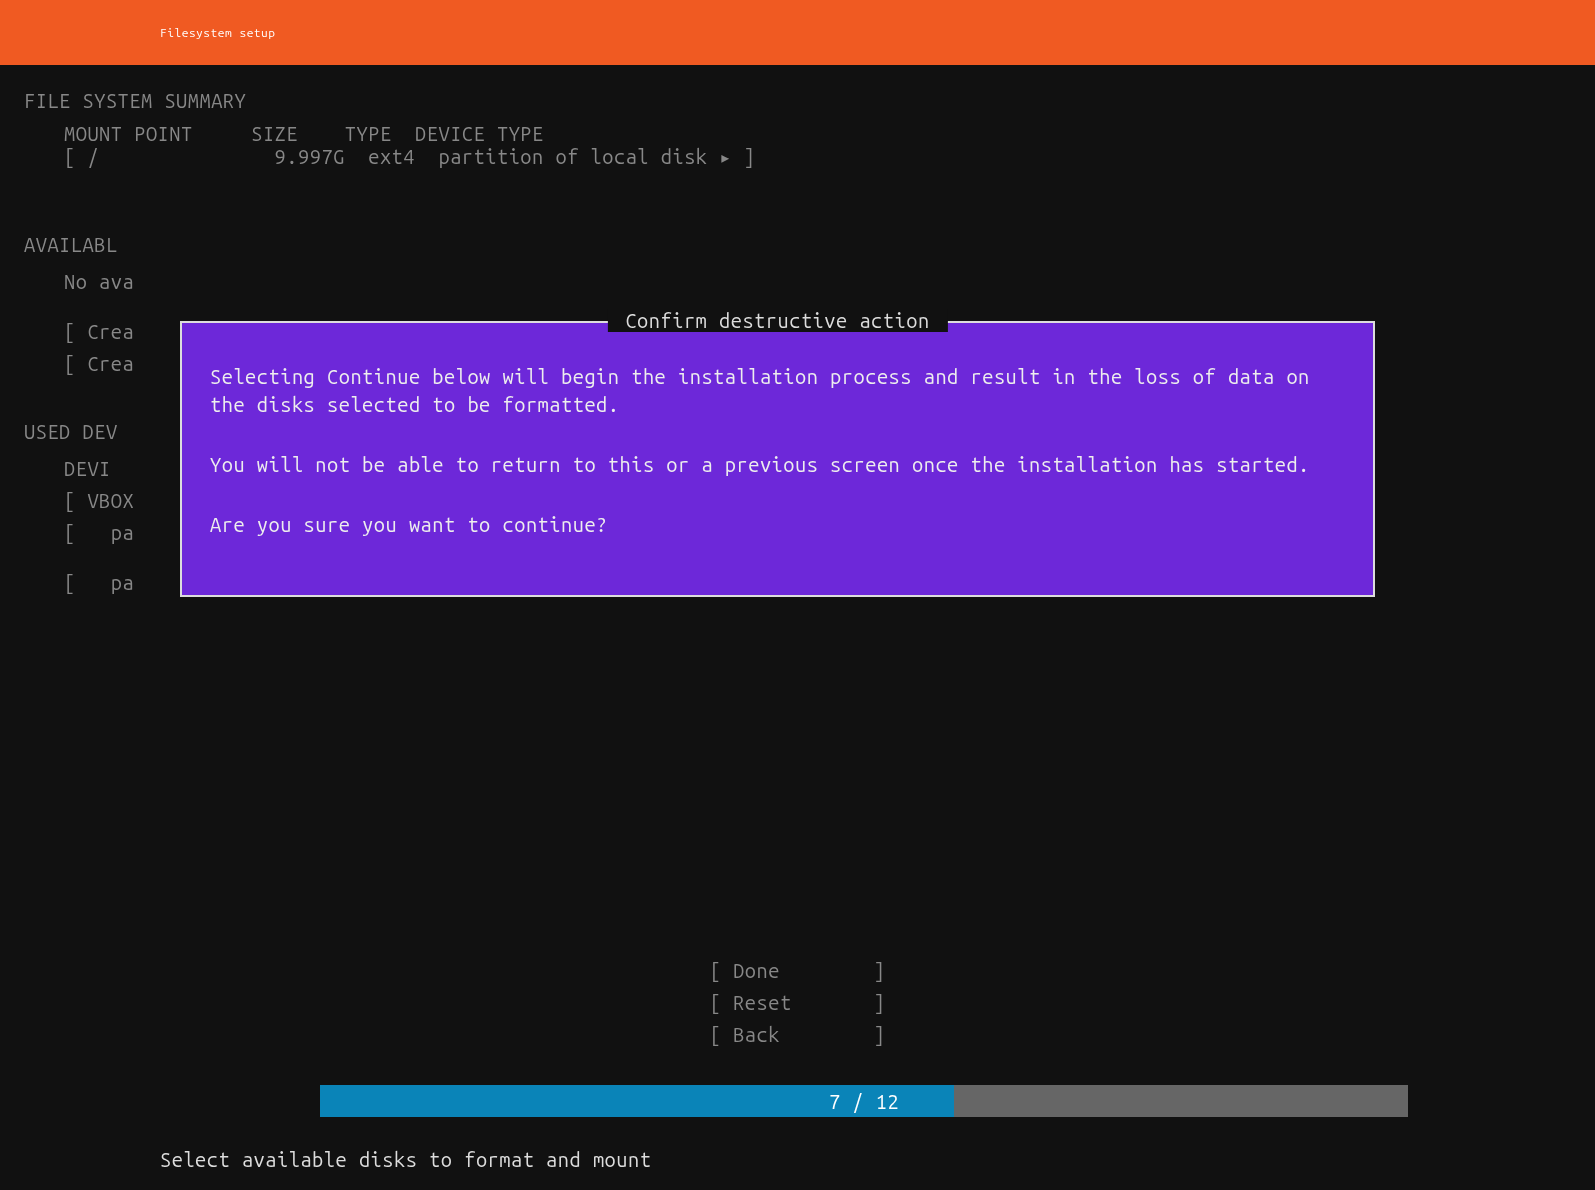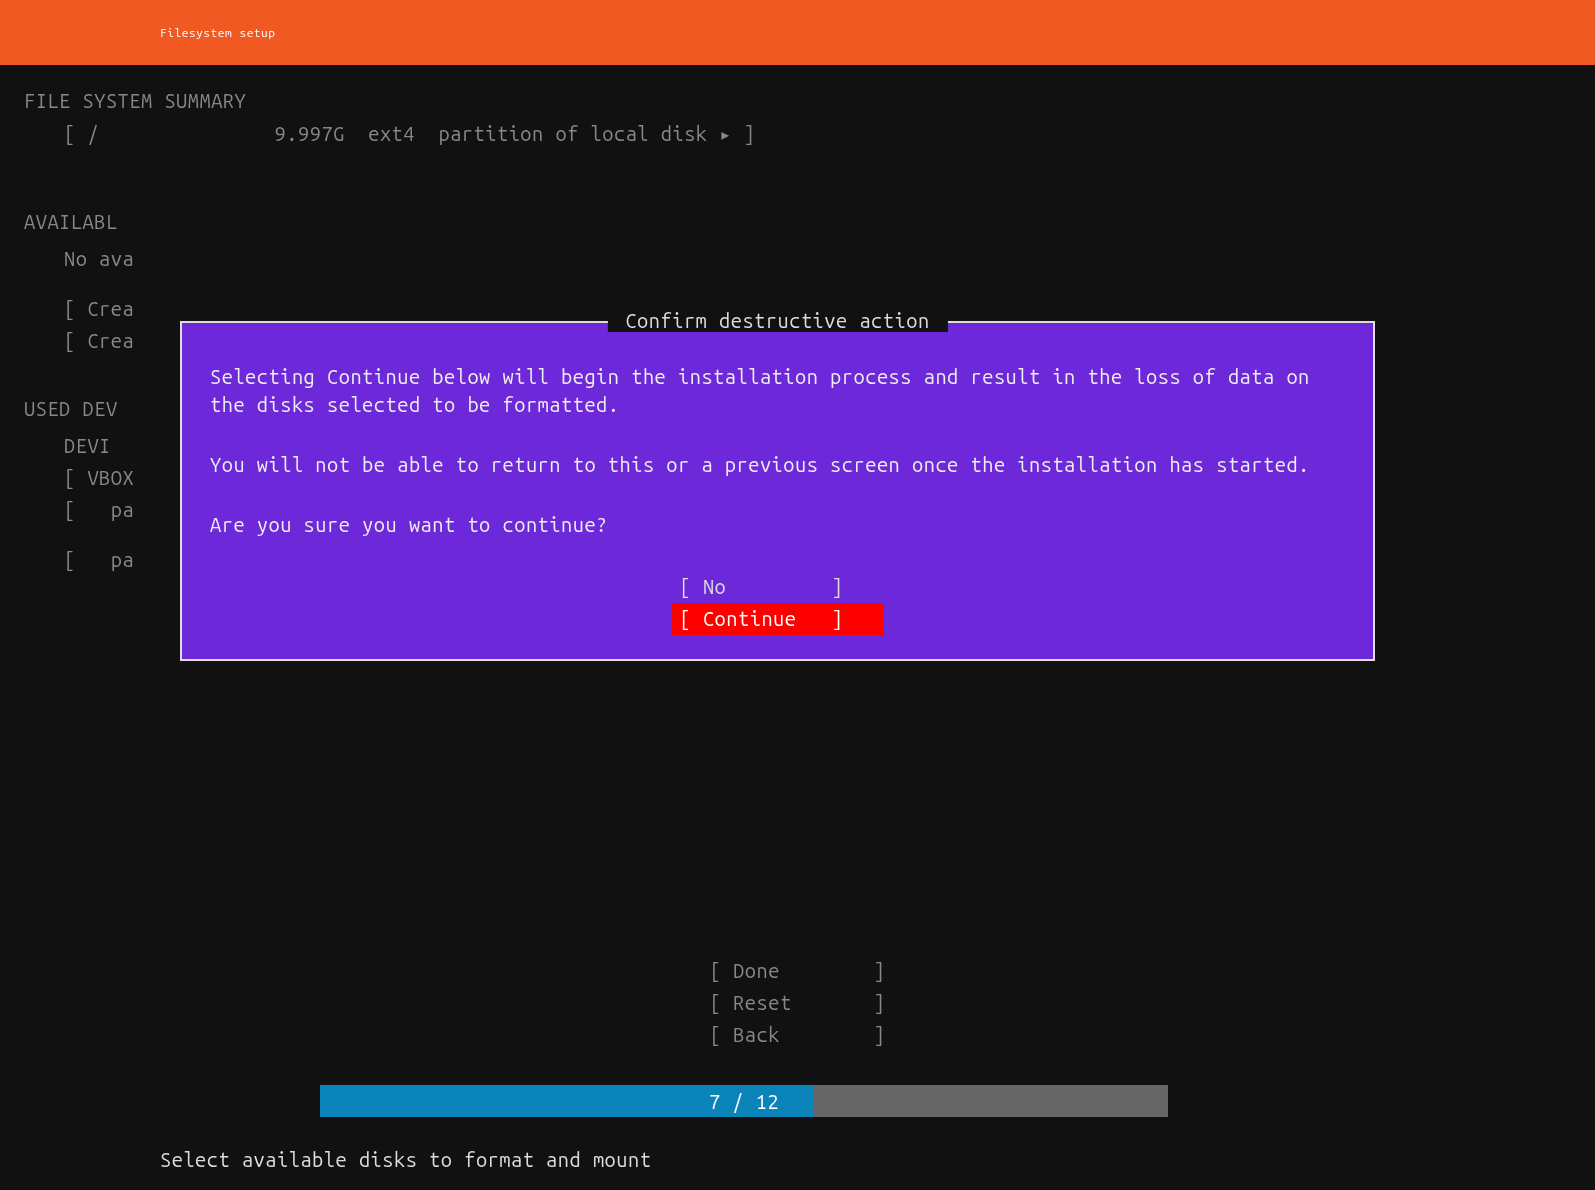--- a/index.html
+++ b/index.html
@@ -104,21 +104,21 @@
     }
     .bottom-btn {
       color: #888;
       white-space: pre;
       line-height: 32px;
     }
     .progress-bar {
       position: absolute;
       top: 1085px;
       left: 320px;
-      width: 848px;
+      width: 1088px;
       height: 32px;
       background: #666;
       display: flex;
     }
     .progress-fill {
       background: #0a84b8;
       height: 100%;
       width: 58.3%;
       display: flex;
       justify-content: flex-end;
@@ -146,20 +146,21 @@
 <body>
 
 <div class="header">
   <span>Filesystem setup</span>
 </div>
 
 <div class="main">
 
   <div class="section-title">FILE SYSTEM SUMMARY</div>
 
+  <div class="table-header"><span>MOUNT POINT</span>     <span>SIZE</span>    <span>TYPE</span>  <span>DEVICE TYPE</span></div>
 
   <div class="table-row"><span>[</span> <span>/</span>               <span>9.997G</span>  <span>ext4</span>  <span>partition of local disk</span> <span class="arrow">▸</span> <span>]</span></div>
 
   <div style="height:44px"></div>
 
   <div class="section-title">AVAILABL</div>
   <div class="bg-rows">
     <div class="bg-item indent">No ava</div>
     <div style="height:18px"></div>
     <div class="bg-item indent">[ Crea</div>
@@ -177,24 +178,20 @@
     <div class="bg-item indent">[   pa</div>
   </div>
 
   <div class="dialog">
     <div class="dialog-title">Confirm destructive action</div>
     <div class="dialog-body">
       <p>Selecting Continue below will begin the installation process and result in the loss of data on the disks selected to be formatted.</p>
       <p>You will not be able to return to this or a previous screen once the installation has started.</p>
       <p>Are you sure you want to continue?</p>
     </div>
-    <div class="dialog-buttons">
-      <div class="dlg-btn">[ No         ]</div>
-      <div class="dlg-btn selected">[ Continue   ]</div>
-    </div>
   </div>
 
 </div>
 
 <div class="bottom-buttons">
   <div class="bottom-btn">[ Done        ]</div>
   <div class="bottom-btn">[ Reset       ]</div>
   <div class="bottom-btn">[ Back        ]</div>
 </div>
 

